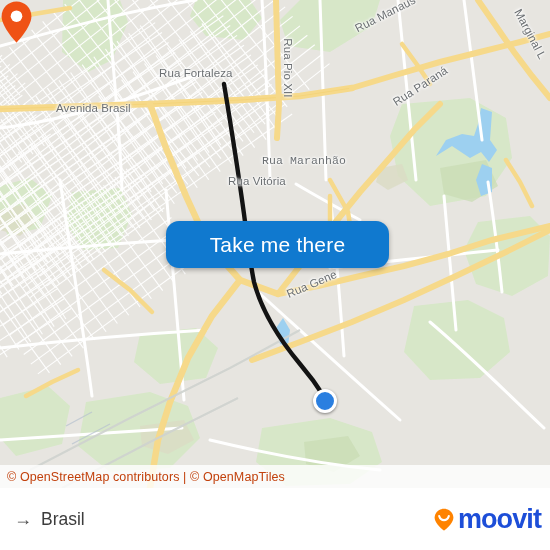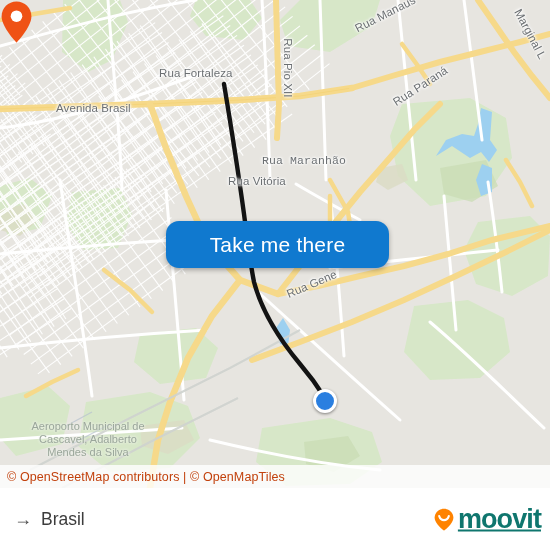--- a/index.html
+++ b/index.html
@@ -93,23 +93,22 @@
     font-size: 17.5px; color: #3c3c3c;
     white-space: nowrap;
   }
   #route-arrow { font-size: 18px; color: #4a4a4a; }
   #brand {
     position: absolute; right: 9px; top: 50%;
     transform: translateY(-50%);
     display: flex; align-items: center; gap: 1px;
   }
   #brand-name {
-    font-size: 27px; font-weight: bold; color: #0f766e;
+    font-size: 27px; font-weight: bold; color: #1d4ed8;
     letter-spacing: -0.9px;
-    text-decoration: underline;
   }
 </style>
 </head>
 <body>
 
 <div id="app">
 
   <div id="map">
 
     <svg width="550" height="488" viewBox="0 0 550 488">
@@ -314,23 +313,20 @@
       <g stroke="#b8c3cf" stroke-width="1.4" fill="none" opacity="0.75">
         <path d="M66 426 L92 412 M72 444 L110 424"></path>
       </g>
 
       <g fill="none">
         <path d="M224 84 C230 120 238 170 244 214 C248 244 250 262 254 282
                  C262 312 280 340 300 364 C312 378 320 390 325 398" stroke="#131313" stroke-width="4.4" stroke-linecap="round"></path>
       </g>
     </svg>
 
-    <div class="poilabel" style="left:28px; top:420px; width:120px;">
-      <span style="display:block; white-space:normal;">Aeroporto Municipal de Cascavel, Adalberto Mendes da Silva</span>
-    </div>
 
     <div class="maplabel" style="left:352px; top:8px; transform:rotate(-27deg);">Rua Manaus</div>
     <div class="maplabel" style="left:503px; top:28px; transform:rotate(62deg);">Marginal L</div>
     <div class="maplabel" style="left:140px; top:67px;margin-left:19px;">Rua Fortaleza</div>
     <div class="maplabel" style="left:389px; top:80px; transform:rotate(-33deg);">Rua Paraná</div>
     <div class="maplabel" style="left:258px; top:62px; transform:rotate(90deg);">Rua Pio XII</div>
     <div class="maplabel" style="left:56px; top:102px;">Avenida Brasil</div>
     <div class="maplabel" style="left:262px; top:154px;font-family:Liberation Mono, monospace;">Rua Maranhão</div>
     <div class="maplabel" style="left:228px; top:175px;">Rua Vitória</div>
     <div class="maplabel" style="left:285px; top:278px; transform:rotate(-23deg);">Rua Gene</div>

